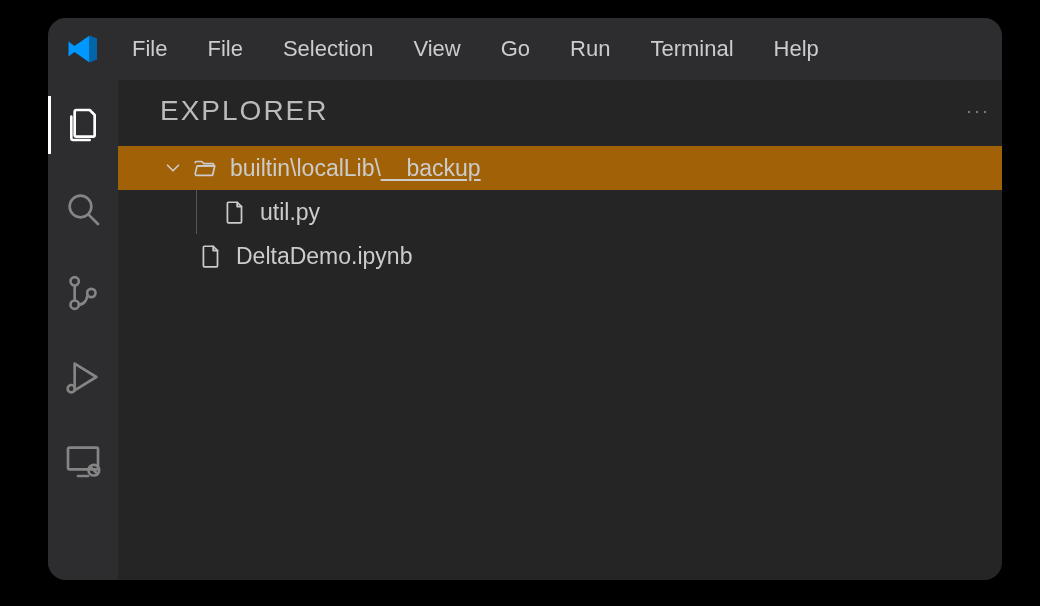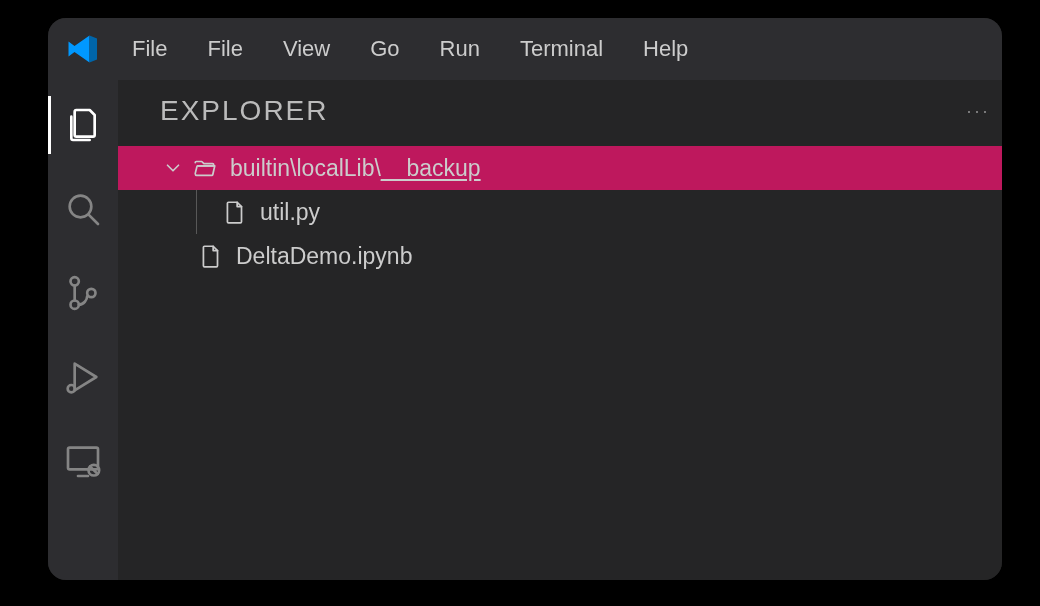--- a/index.html
+++ b/index.html
@@ -123,21 +123,21 @@
     .tree { padding-top: 4px; }
     .tree-row {
       display: flex;
       align-items: center;
       height: 44px;
       color: #cccccc;
       font-size: 23px;
       padding-right: 12px;
     }
     .tree-row.selected {
-      background: #be185d;
+      background: #a16207;
     }
     .indent-1 { padding-left: 44px; }
     .indent-2 { padding-left: 104px; }
     .indent-1b { padding-left: 80px; }
 
     .row-chevron { width:22px; height:22px; display:inline-flex; align-items:center; justify-content:center; margin-right:8px;}
     .row-chevron svg{width:22px;height:22px;} .row-chevron polyline{stroke:#cccccc;fill:none;stroke-width:1.8;stroke-linecap:round;stroke-linejoin:round;}
 
     .f-icon { width:26px; height:26px; display:inline-flex; align-items:center; justify-content:center; margin-right:12px; flex-shrink:0;}
     .f-icon svg{width:26px;height:26px;}
@@ -164,20 +164,21 @@
 
   <div class="titlebar">
     <div class="vs-logo">
       <svg viewBox="0 0 24 24">
           <path d="M17 3 L17 21 L7 14 L3 17 L3 7 L7 10 L17 3 Z" fill="#0098ff" stroke="none"></path>
           <path d="M17 3 L22 5 L22 19 L17 21 Z" fill="#0065a9" stroke="none"></path>
         </svg>
     </div>
     <div class="menu-item">File</div>
     <div class="menu-item">File</div>
+    <div class="menu-item">Selection</div>
     <div class="menu-item">View</div>
     <div class="menu-item">Go</div>
     <div class="menu-item">Run</div>
     <div class="menu-item">Terminal</div>
     <div class="menu-item">Help</div>
   </div>
 
   <div class="body-area">
 
     <div class="activity-bar">

